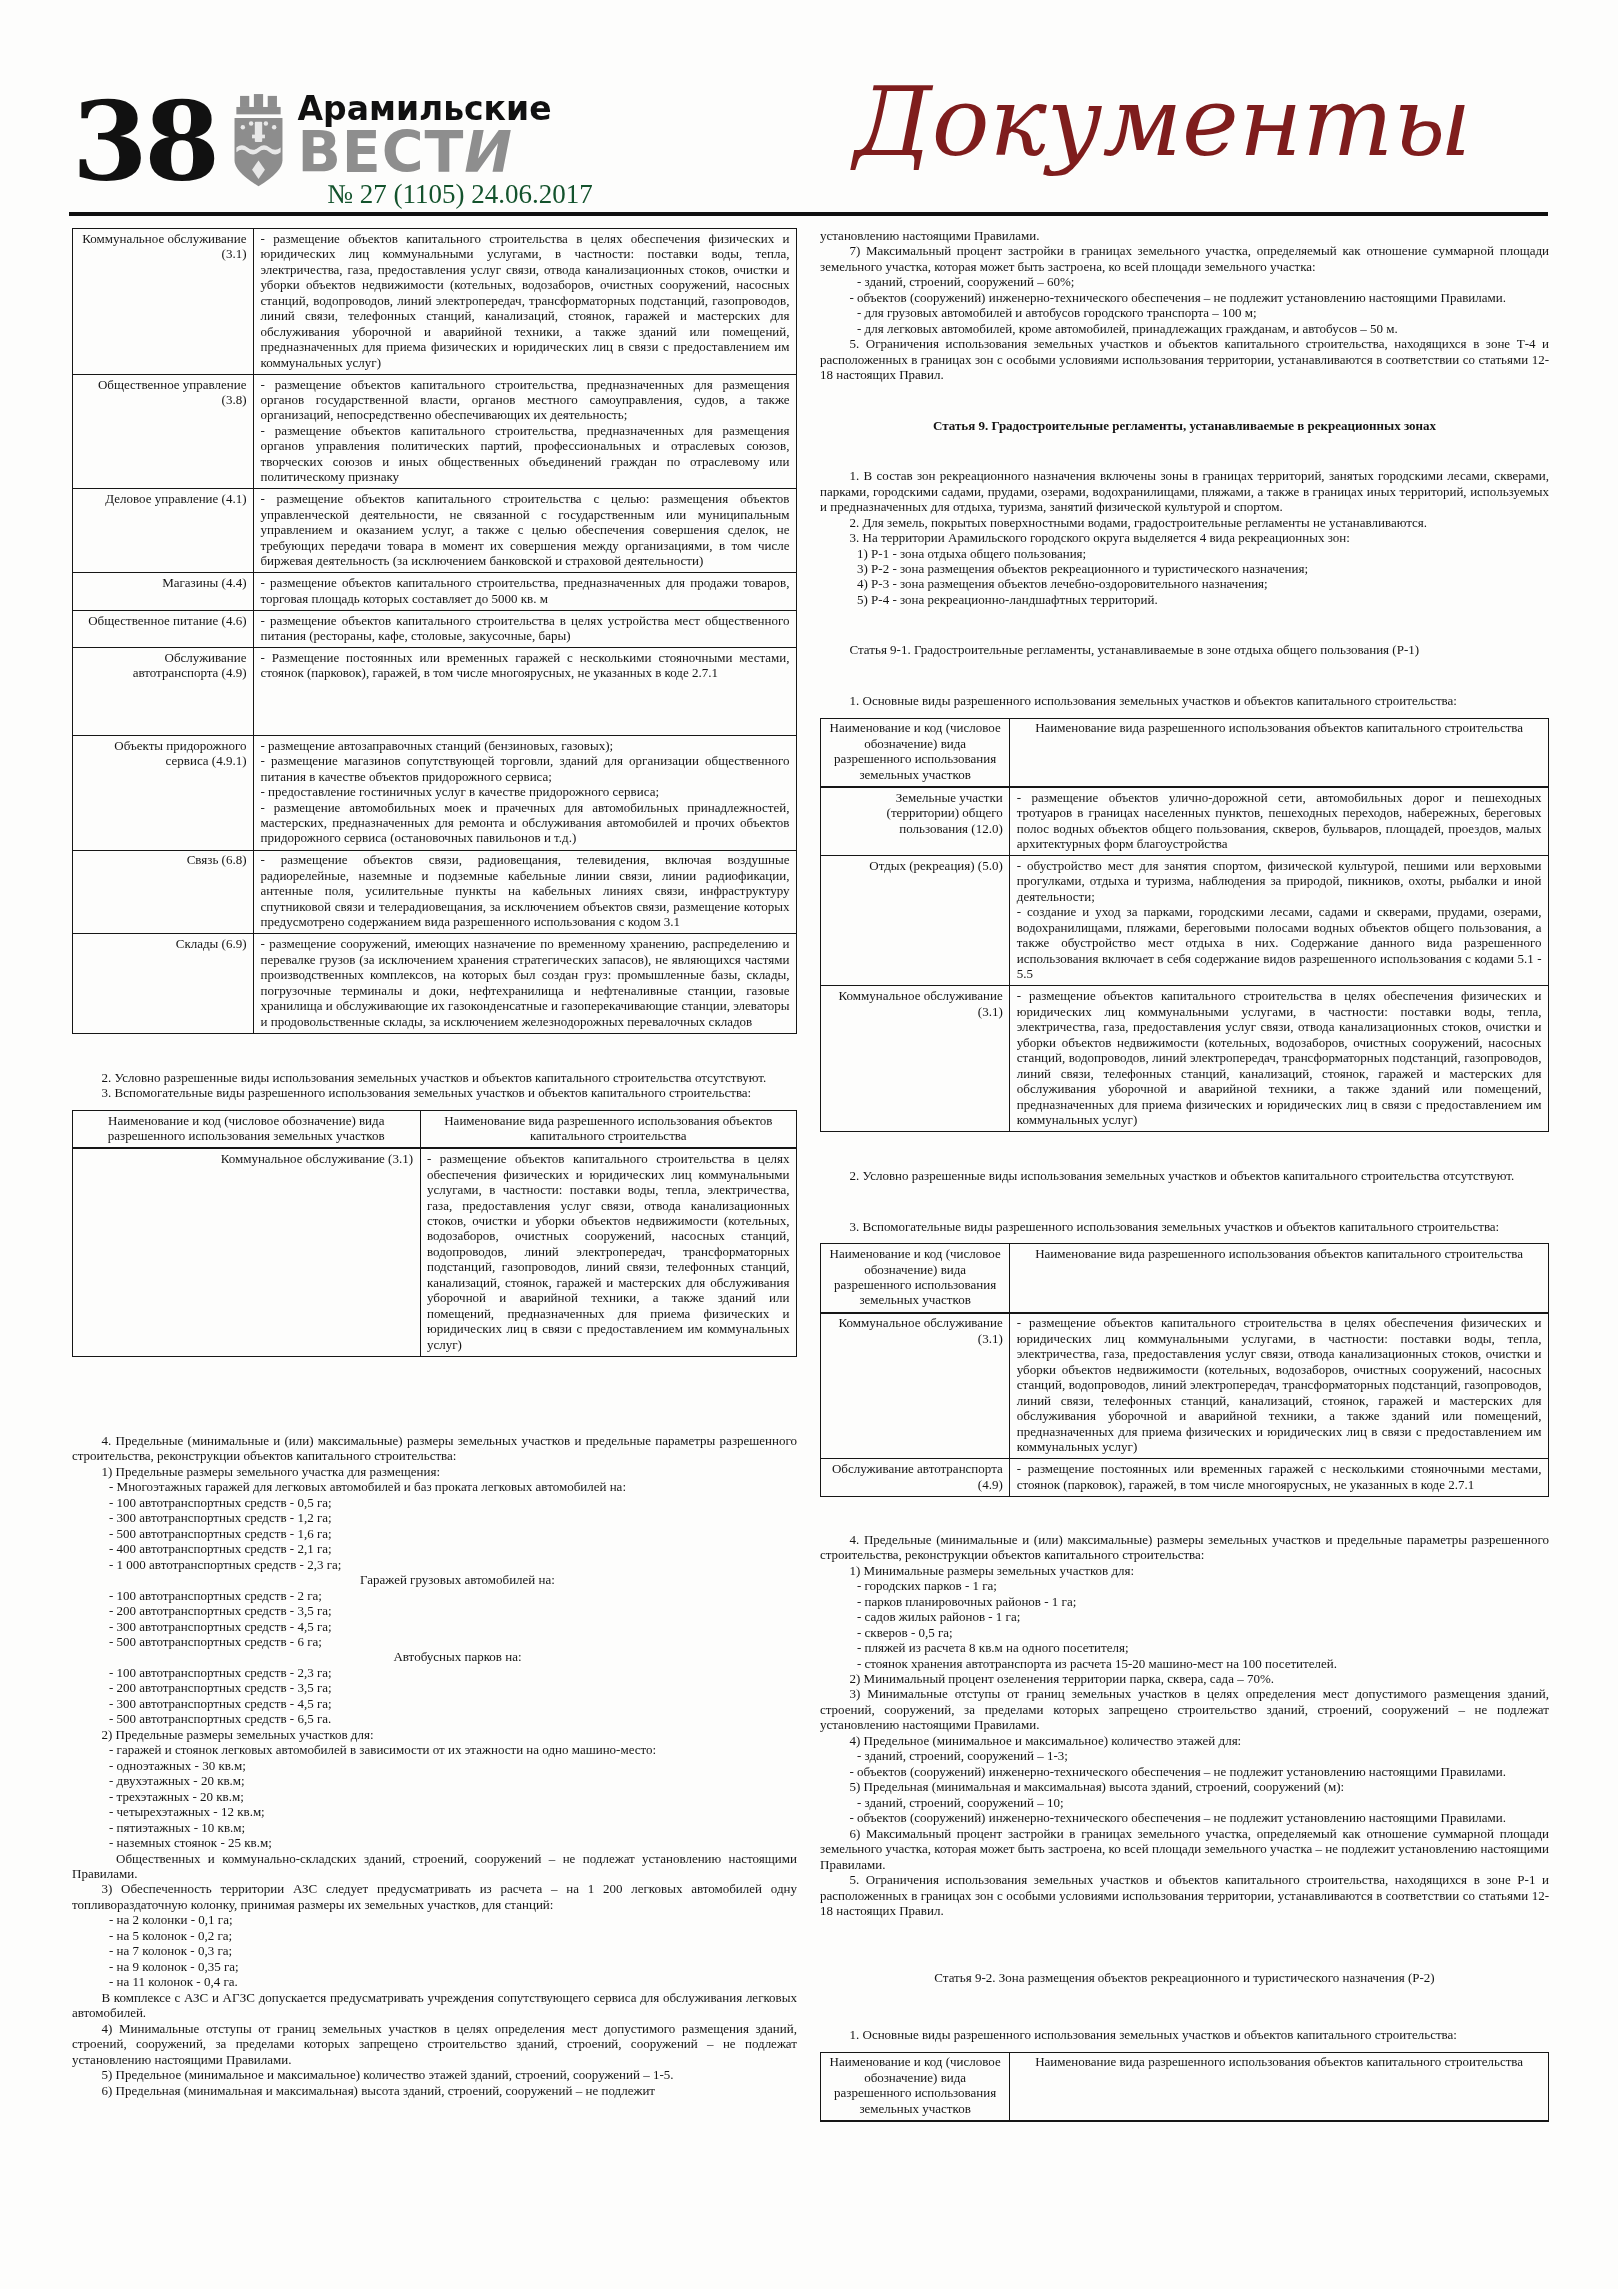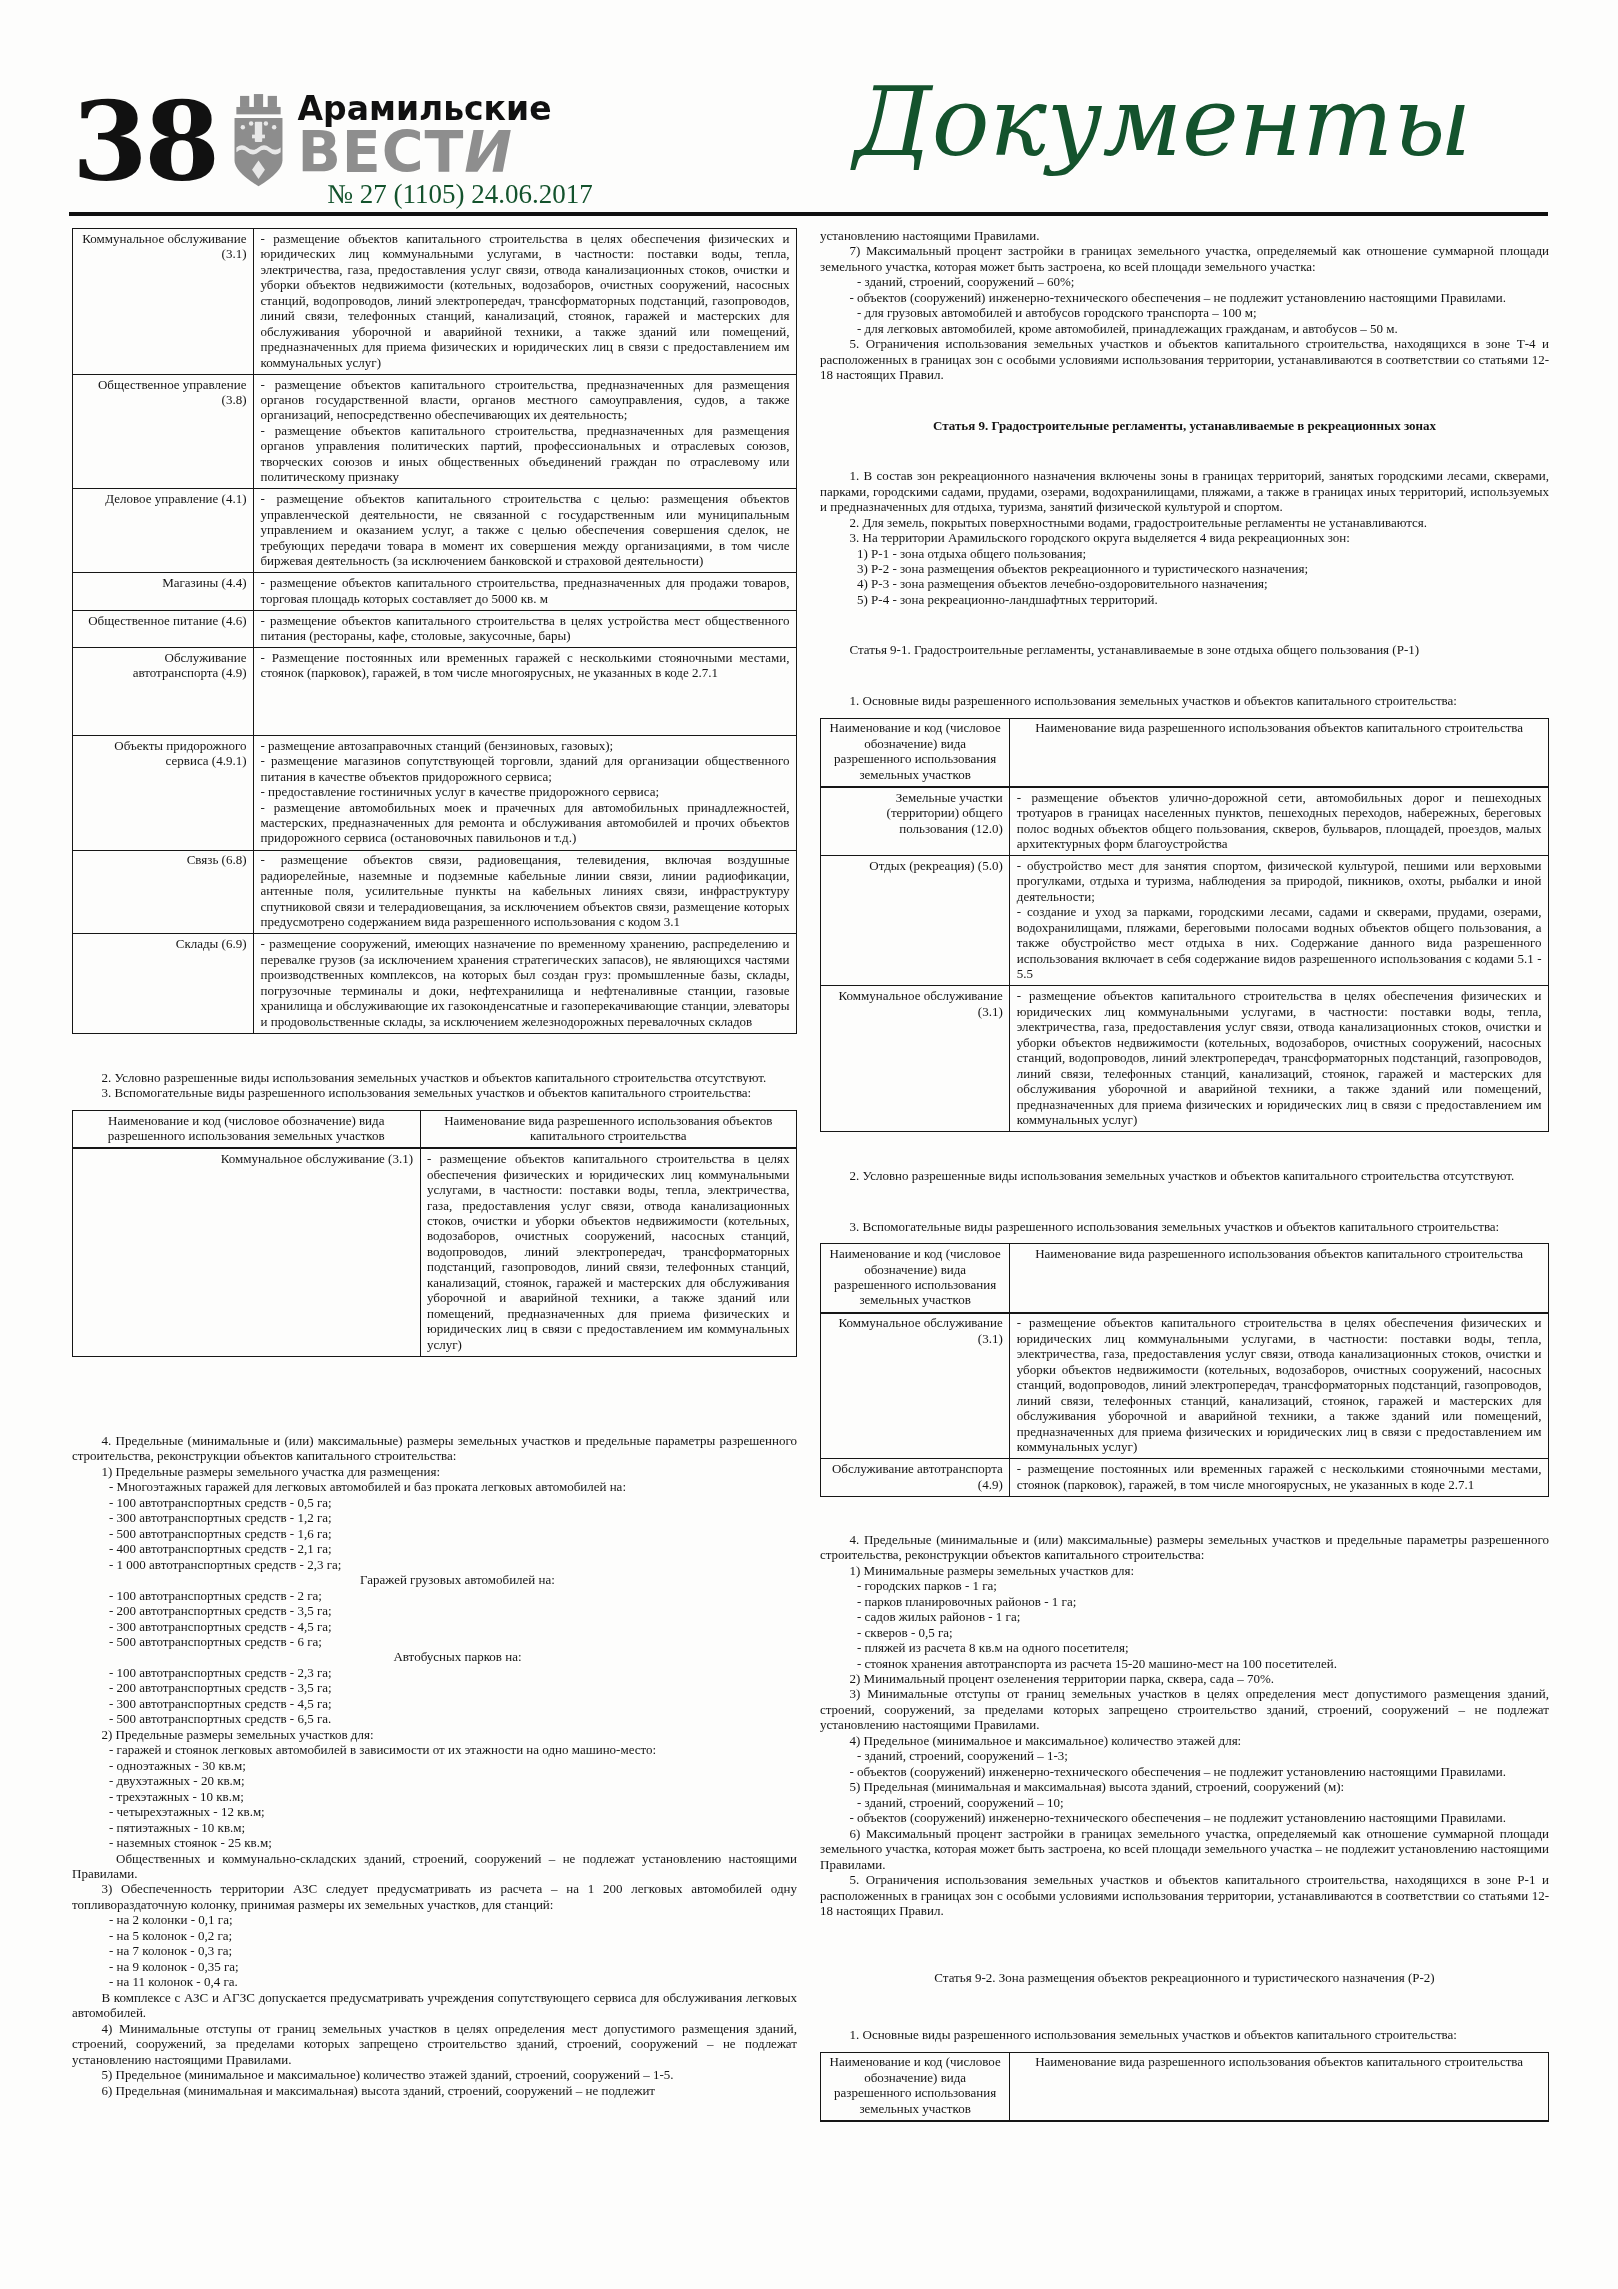--- a/index.html
+++ b/index.html
@@ -26,21 +26,21 @@
     font-weight:700;font-size:57px;line-height:0.95;color:#8e8e8e;letter-spacing:0.9px;
   }
   .mh-bottom .slant{font-style:italic;}
   .issue-line{
     position:absolute;left:185px;top:89px;width:406px;text-align:center;
     font-size:27px;color:#14532d;font-family:"Liberation Serif",serif;
   }
   .section-title{
     position:absolute;left:784px;top:65px;width:757px;height:138px;
     text-align:center;font-family:"DejaVu Serif","Liberation Serif",serif;
-    font-style:italic;font-size:96px;line-height:1.2;color:#14532d;
+    font-style:italic;font-size:96px;line-height:1.2;color:#7f1d1d;
   }
   .header-rule{position:absolute;left:69px;top:212px;width:1479px;height:3.7px;background:#101010;}
   
   .col{position:absolute;top:228px;font-size:13px;line-height:1.19;}
   .col-left{left:72px;width:725px;}
   .col-right{left:820px;width:729px;}
   
   .blk{margin:0;}
   .p{text-align:justify;text-indent:29.5px;}
   .pn{text-align:justify;text-indent:0;}
@@ -210,21 +210,21 @@
     <div class="blk li ">- 500 автотранспортных средств - 6 га;</div>
     <div class="blk li2 ">Автобусных парков на:</div>
     <div class="blk li ">- 100 автотранспортных средств - 2,3 га;</div>
     <div class="blk li ">- 200 автотранспортных средств - 3,5 га;</div>
     <div class="blk li ">- 300 автотранспортных средств - 4,5 га;</div>
     <div class="blk li ">- 500 автотранспортных средств - 6,5 га.</div>
     <div class="blk p ">2) Предельные размеры земельных участков для:</div>
     <div class="blk li ">- гаражей и стоянок легковых автомобилей в зависимости от их этажности на одно машино-место:</div>
     <div class="blk li ">- одноэтажных - 30 кв.м;</div>
     <div class="blk li ">- двухэтажных - 20 кв.м;</div>
-    <div class="blk li ">- трехэтажных - 10 кв.м;</div>
+    <div class="blk li ">- трехэтажных - 20 кв.м;</div>
     <div class="blk li ">- четырехэтажных - 12 кв.м;</div>
     <div class="blk li ">- пятиэтажных - 10 кв.м;</div>
     <div class="blk li ">- наземных стоянок - 25 кв.м;</div>
     <div class="blk ind2 ">Общественных и коммунально-складских зданий, строений, сооружений – не подлежат установлению настоящими Правилами.</div>
     <div class="blk p ">3) Обеспеченность территории АЗС следует предусматривать из расчета – на 1 200 легковых автомобилей одну топливораздаточную колонку, принимая размеры их земельных участков, для станций:</div>
     <div class="blk li ">- на 2 колонки - 0,1 га;</div>
     <div class="blk li ">- на 5 колонок - 0,2 га;</div>
     <div class="blk li ">- на 7 колонок - 0,3 га;</div>
     <div class="blk li ">- на 9 колонок - 0,35 га;</div>
     <div class="blk li ">- на 11 колонок - 0,4 га.</div>

